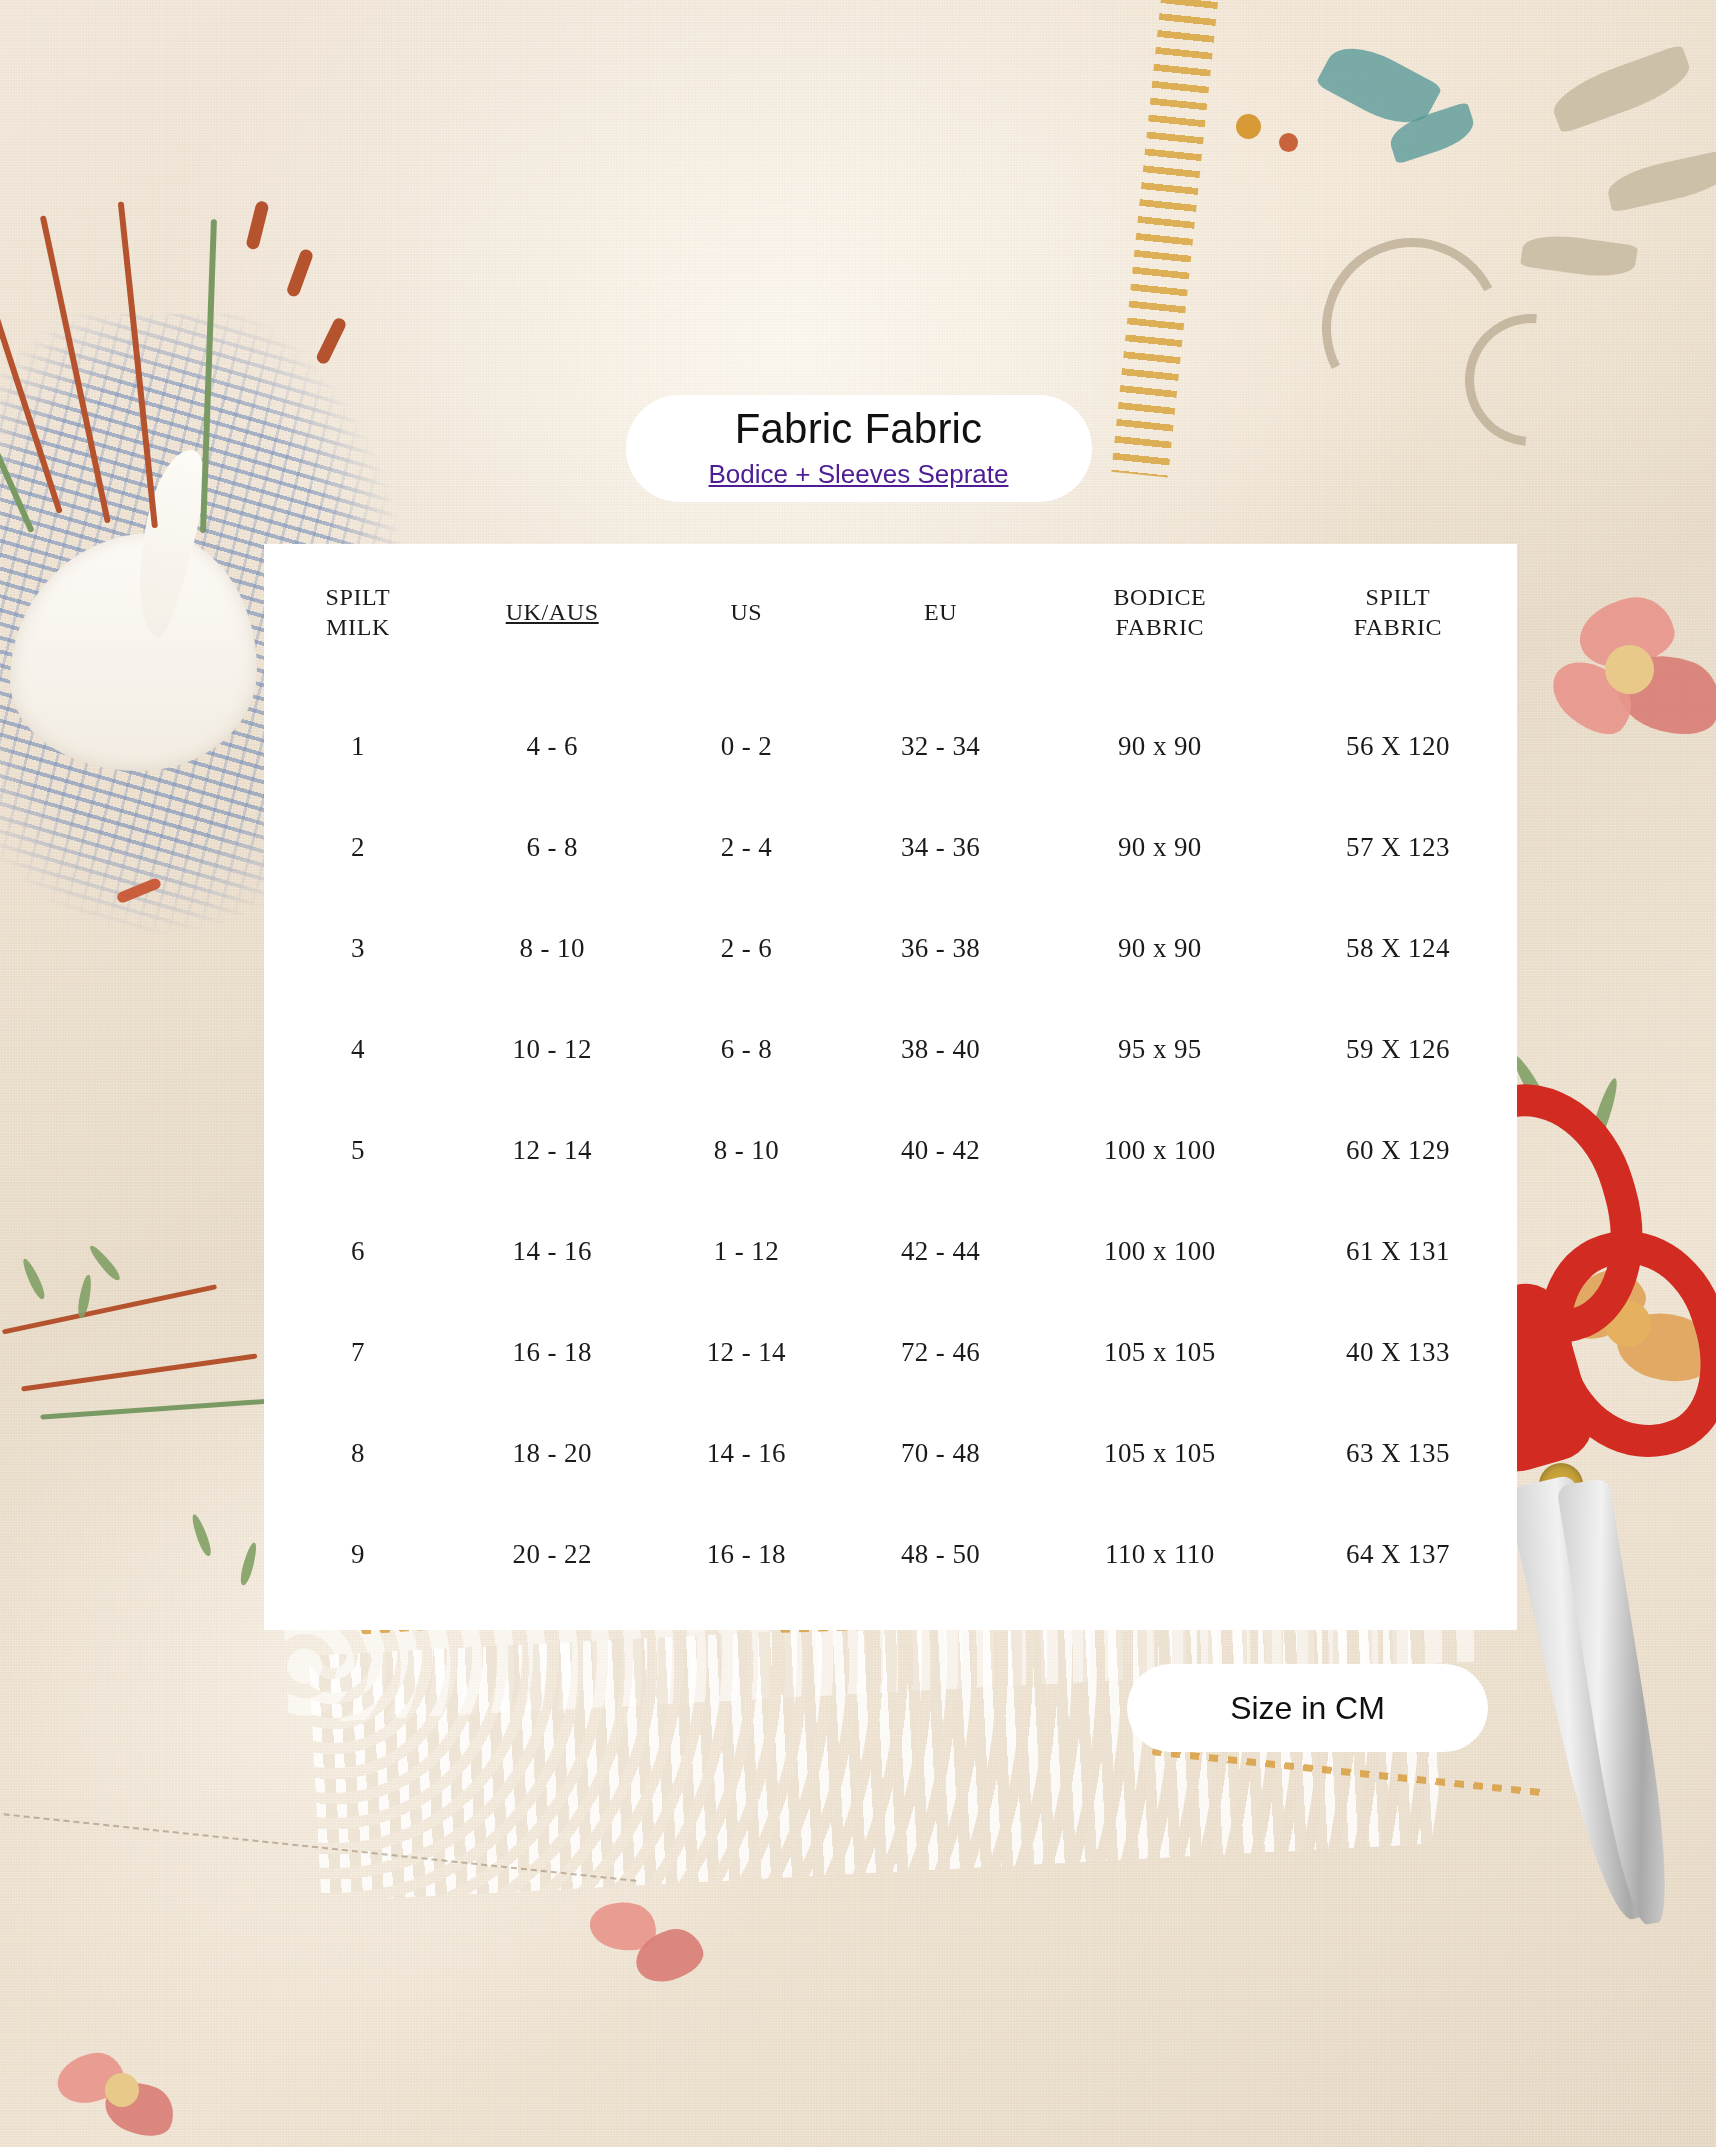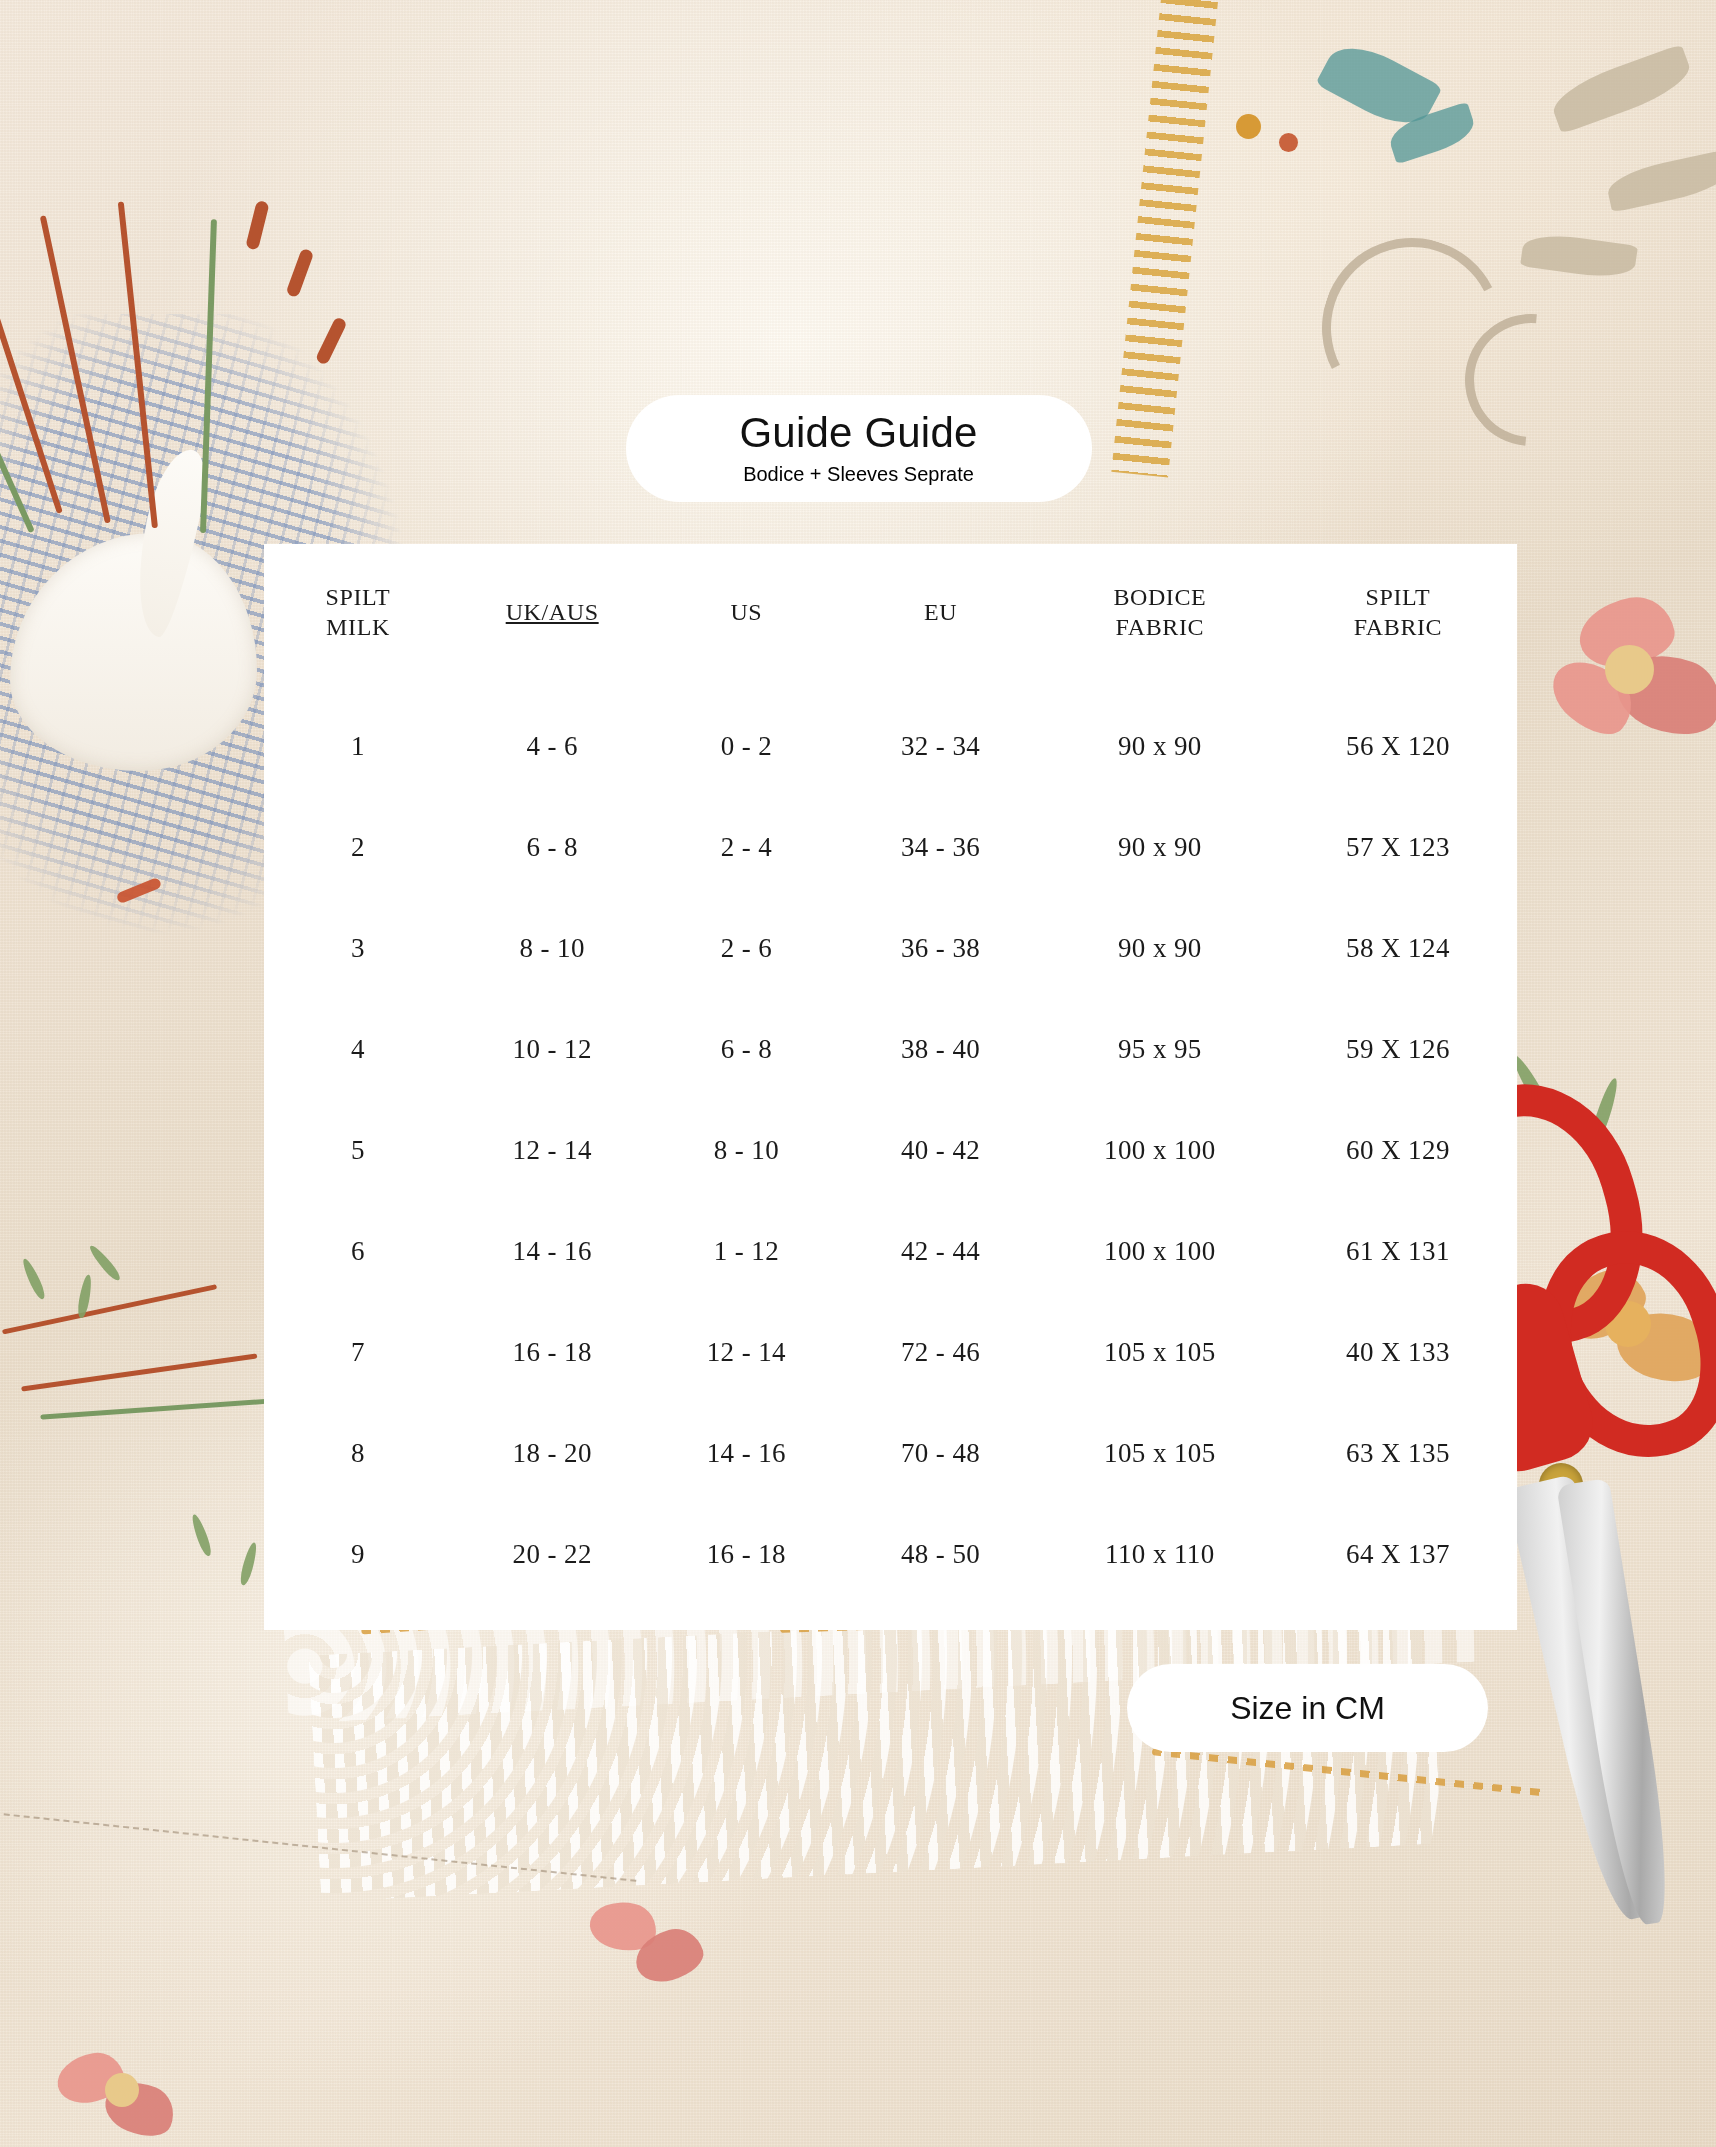--- a/index.html
+++ b/index.html
@@ -241,23 +241,24 @@
     justify-content: center;
     z-index: 5;
   }
   .title-pill .t1 {
     font-size: 42px;
     color: #111;
     letter-spacing: 0.2px;
     line-height: 1.05;
   }
   .title-pill .t2 {
-    font-size: 20px;
-    color: #000000;
+    font-size: 26px;
+    color: #4c1d95;
     margin-top: 7.6px;
+    text-decoration: underline;
   }
 
   .table-card {
     position: absolute;
     left: 264px;
     top: 544px;
     width: 1253px;
     height: 1086px;
     background: #ffffff;
     z-index: 4;
@@ -385,21 +386,21 @@
   <div class="scissors">
     <div class="sc-handle a"></div>
     <div class="sc-handle b"></div>
     <div class="sc-neck"></div>
     <div class="sc-pivot"></div>
     <div class="sc-blade l"></div>
     <div class="sc-blade r"></div>
   </div>
 
   <div class="title-pill">
-    <div class="t1">Guide Guide</div>
+    <div class="t1">Fabric Fabric</div>
     <div class="t2">Bodice + Sleeves Seprate</div>
   </div>
 
   <div class="table-card">
     <table class="size-table">
       <thead>
         <tr>
           <th class="col-spilt">
             <div>SPILT</div>
             <div>MILK</div>

